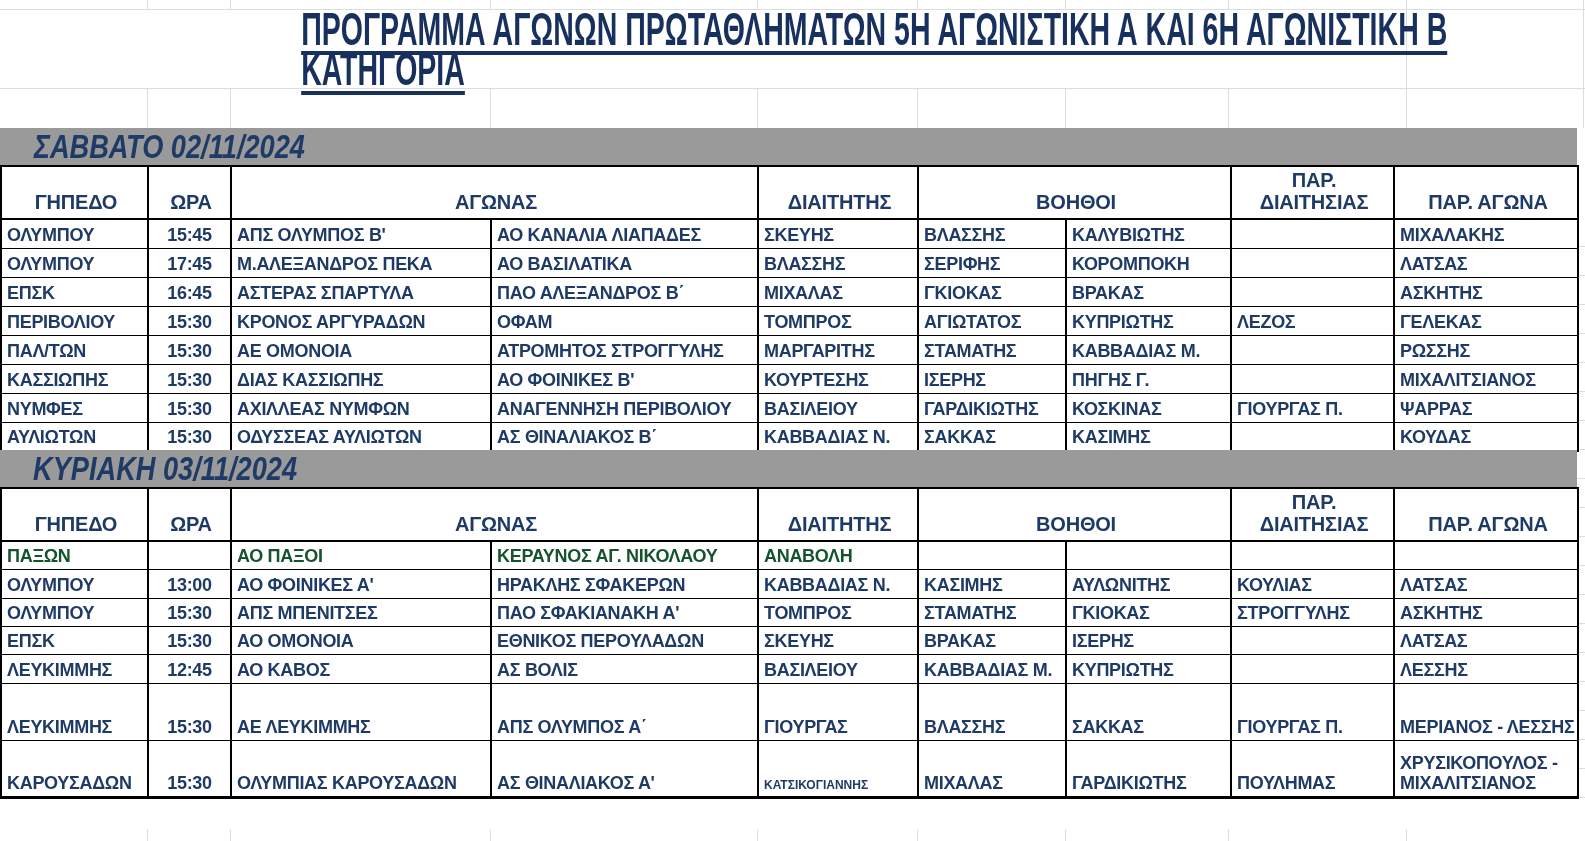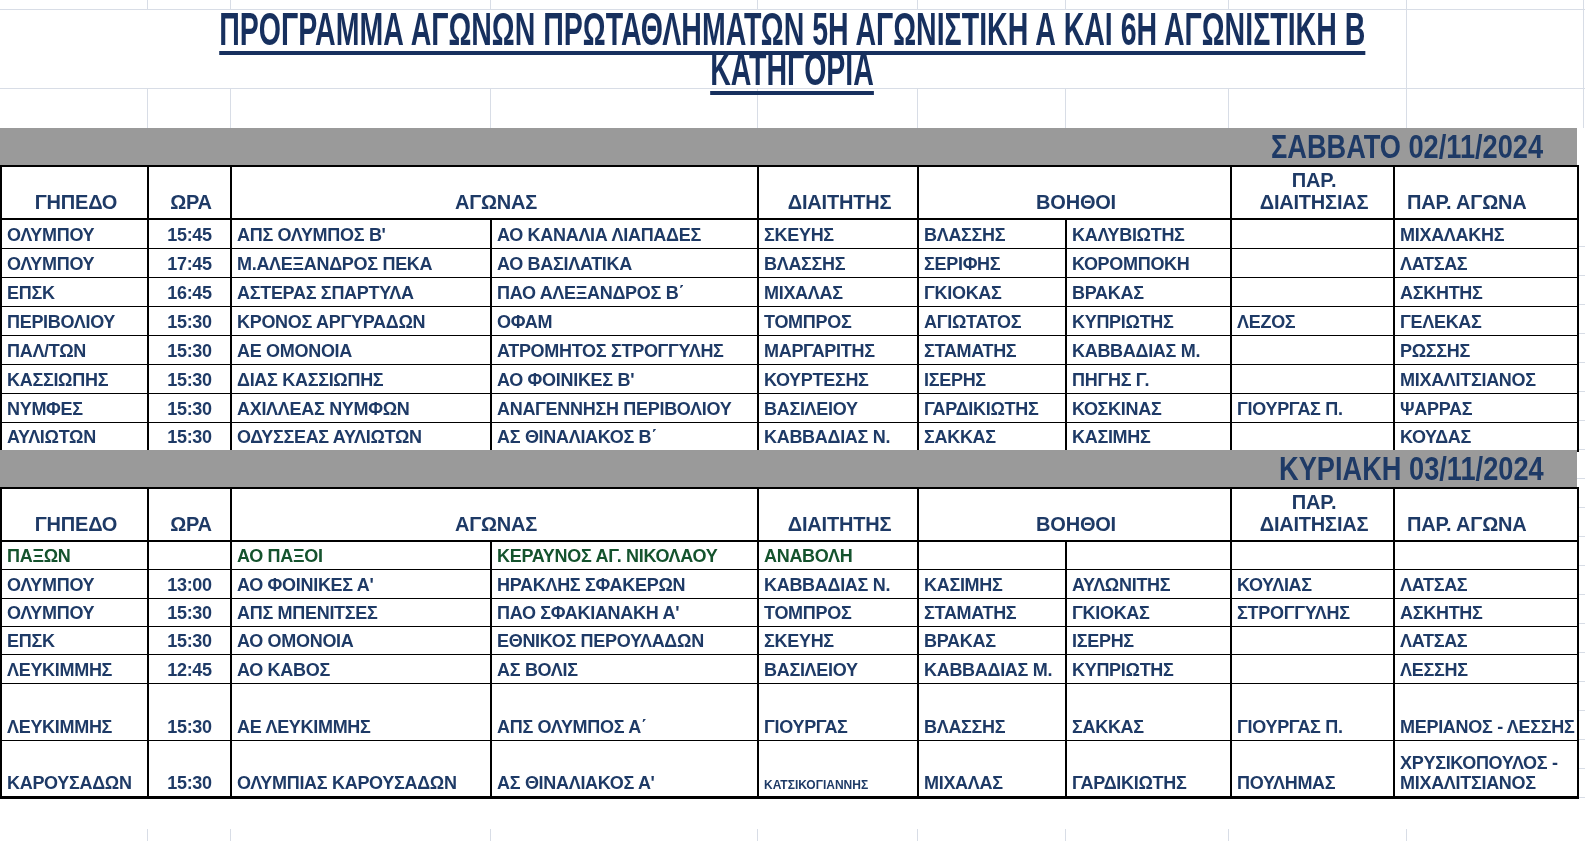--- a/index.html
+++ b/index.html
@@ -6,45 +6,45 @@
   body{width:1585px;height:841px;font-family:"Liberation Sans","DejaVu Sans",sans-serif;}
   #sheet{position:relative;width:1585px;height:841px;overflow:hidden;background:#fff;color:#1e3a66;font-weight:bold;}
 
   
   .gl{position:absolute;background:#d8dde6;}
   .gl-ticks{position:absolute;left:1577px;top:218px;width:8px;height:607px;
     background:repeating-linear-gradient(to bottom,transparent 0 28px,#d8dde6 28px 29px);}
 
   
   .title-wrap{position:absolute;top:9px;left:0;width:1585px;height:79px;
-    display:flex;flex-direction:column;align-items:center;justify-content:center;}
+    display:flex;flex-direction:column;justify-content:center;}
   .title-line{display:inline-block;white-space:nowrap;font-size:46px;line-height:40px;
     color:#17305e;transform:scaleX(0.62);transform-origin:50% 50%;
     text-decoration:underline;text-decoration-thickness:4px;text-underline-offset:6px;}
 
   
   .banner{position:absolute;left:0;width:1577px;height:37px;background:#9a9a9a;
-    display:flex;align-items:center;justify-content:flex-end;overflow:hidden;}
+    display:flex;align-items:center;justify-content:flex-start;overflow:hidden;font-style:italic;}
   .banner span{display:inline-block;white-space:nowrap;font-size:34px;color:#1e3a66;
     transform:scaleX(0.8);transform-origin:50% 50%;}
   #banner1{top:128px}
   #banner2{top:450px}
 
   
   table{border-collapse:collapse;table-layout:fixed;position:absolute;left:0;width:1577px;
     border:2px solid #000;}
   #table1{top:165px}
   #table2{top:487px}
   td{border:1px solid #000;border-left-width:2px;border-right-width:2px;
     overflow:hidden;vertical-align:bottom;padding:0 2px 3px 5px;
     font-size:18px;line-height:20px;letter-spacing:-0.3px;color:#1e3a66;font-weight:bold;}
   tr.hdr{height:53px;}
   tr.hdr td{border-top-width:2px;border-bottom-width:2px;text-align:center;
     font-size:20px;line-height:22px;letter-spacing:-0.2px;padding-bottom:5px;}
-  tr.hdr td.left{text-align:left;padding-left:12px;}
+  tr.hdr td.left{text-align:center;padding-left:6px;}
   tr.r29{height:29px}
   tr.r28{height:28px}
   tr.r57{height:57px}
   td.ctr{text-align:center;padding-left:2px;}
   tr.cancel td{color:#14532d;}
   td.small{font-size:12px;letter-spacing:0;line-height:16px;}
   tr.bot td{border-bottom-width:3px;}
 </style>
 </head>
 <body>

